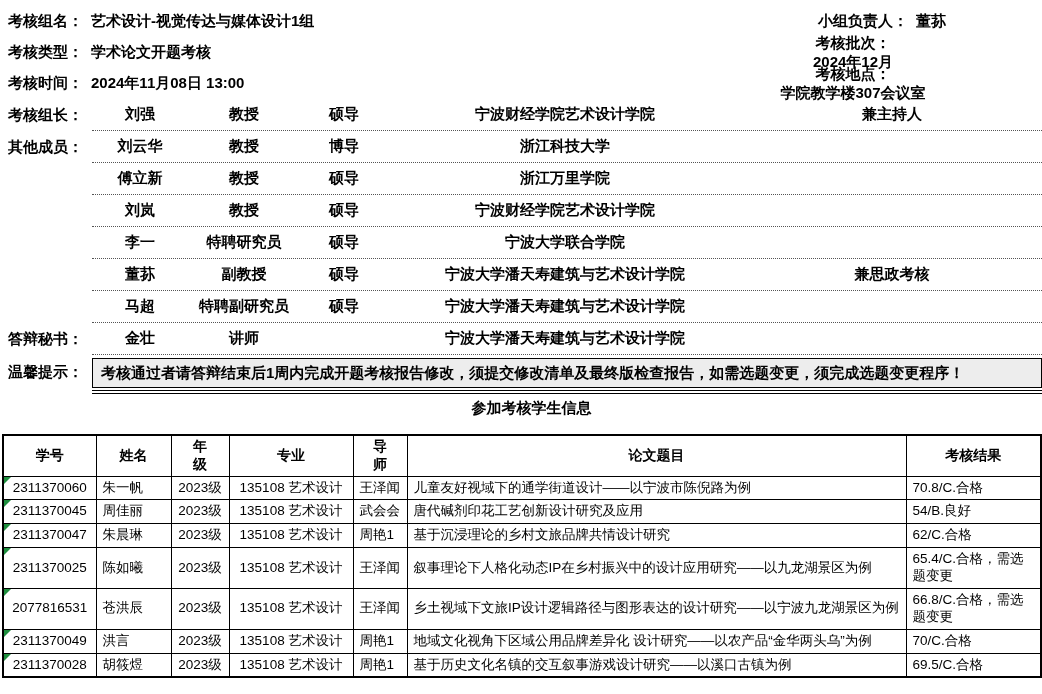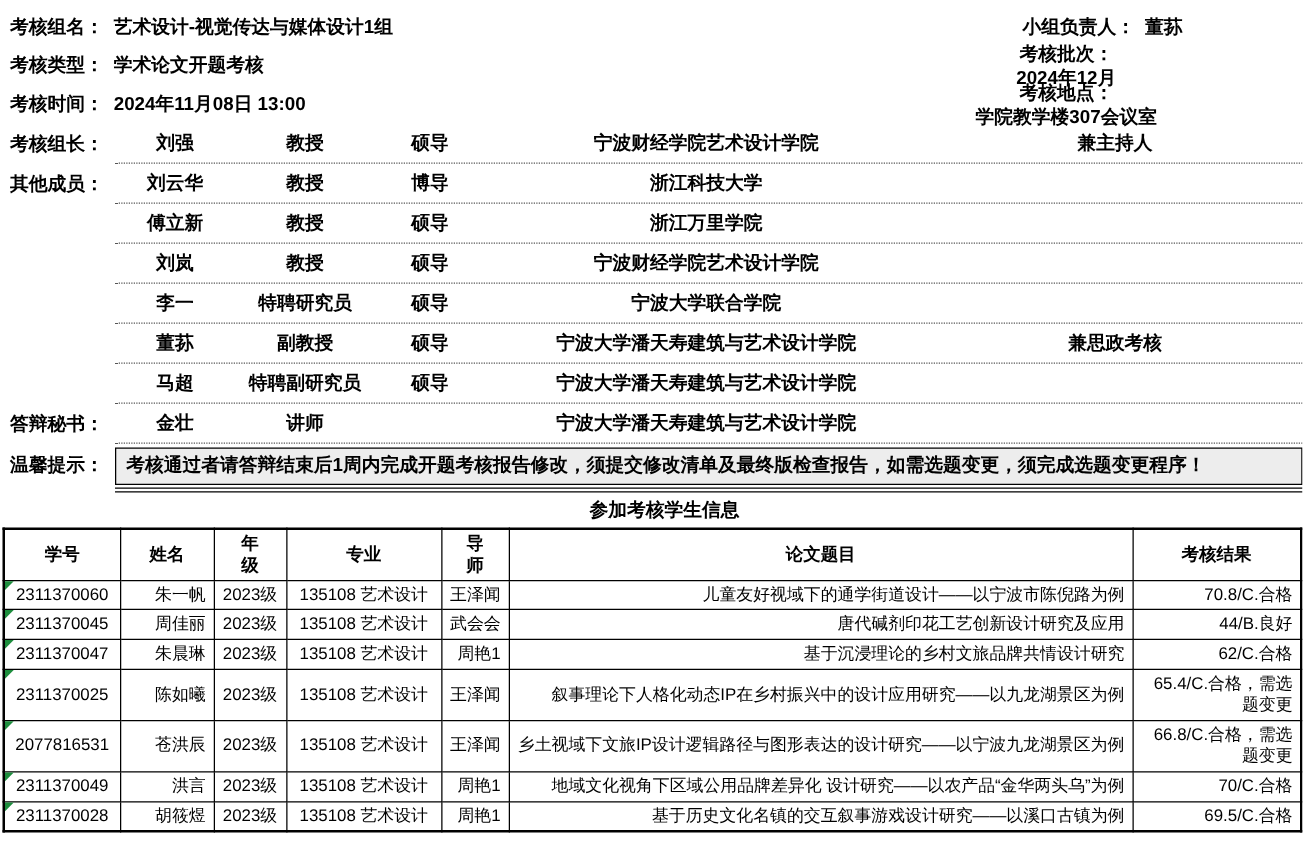--- a/index.html
+++ b/index.html
@@ -23,24 +23,24 @@
   .c-title{width:112px;text-align:center;}
   .c-degree{width:88px;text-align:center;}
   .c-inst{flex:1;text-align:center;}
   .c-note{width:300px;text-align:center;}
   
   .tip-row{display:flex;align-items:stretch;margin-top:3px;font-size:15px;font-weight:700;}
   .tip-label{width:92px;padding-left:8px;display:flex;align-items:center;white-space:nowrap;box-sizing:border-box;}
   .tip-box{flex:1;border:1px solid #000;background:#ededed;padding:4px 8px;line-height:1.3;}
   .double-sep{margin-left:92px;height:2px;border-top:1px solid #000;border-bottom:1px solid #000;margin-top:2px;}
   
-  .tbl-title{text-align:center;font-size:15px;font-weight:700;margin:5px 0 4px 0;padding-left:21px;}
+  .tbl-title{text-align:center;font-size:15px;font-weight:700;margin:5px 0 16px 0;padding-left:21px;}
   table{border-collapse:collapse;table-layout:fixed;width:1038px;margin:0 2px;border:2px solid #000;}
   th{border:1px solid #000;font-size:14px;font-weight:700;height:30px;padding:2px 19px;text-align:center;}
-  td{border:1px solid #000;font-size:13.5px;padding:3px 6px;line-height:1.25;vertical-align:middle;word-break:break-all;text-align:right;}
+  td{border:1px solid #000;font-size:13.5px;padding:3px 6px;line-height:1.25;vertical-align:middle;word-break:break-all;}
   td.c-id{text-align:center;position:relative;margin-left:28px;}
   td.c-grade,td.c-major{text-align:center;}
   .tri{position:absolute;top:0;left:0;width:0;height:0;
        border-top:7px solid #1e8e3e;border-right:7px solid transparent;}
 </style>
 </head>
 <body>
 
 <div class="form">
   <div class="f-row">
@@ -201,21 +201,21 @@
         <td>70.8/C.合格</td>
       </tr>
 
       <tr>
         <td class="c-id"><span class="tri"></span><span>2311370045</span></td>
         <td>周佳丽</td>
         <td class="c-grade">2023级</td>
         <td class="c-major">135108 艺术设计</td>
         <td>武会会</td>
         <td>唐代碱剂印花工艺创新设计研究及应用</td>
-        <td>44/B.良好</td>
+        <td>54/B.良好</td>
       </tr>
 
       <tr>
         <td class="c-id"><span class="tri"></span><span>2311370047</span></td>
         <td>朱晨琳</td>
         <td class="c-grade">2023级</td>
         <td class="c-major">135108 艺术设计</td>
         <td>周艳1</td>
         <td>基于沉浸理论的乡村文旅品牌共情设计研究</td>
         <td>62/C.合格</td>

